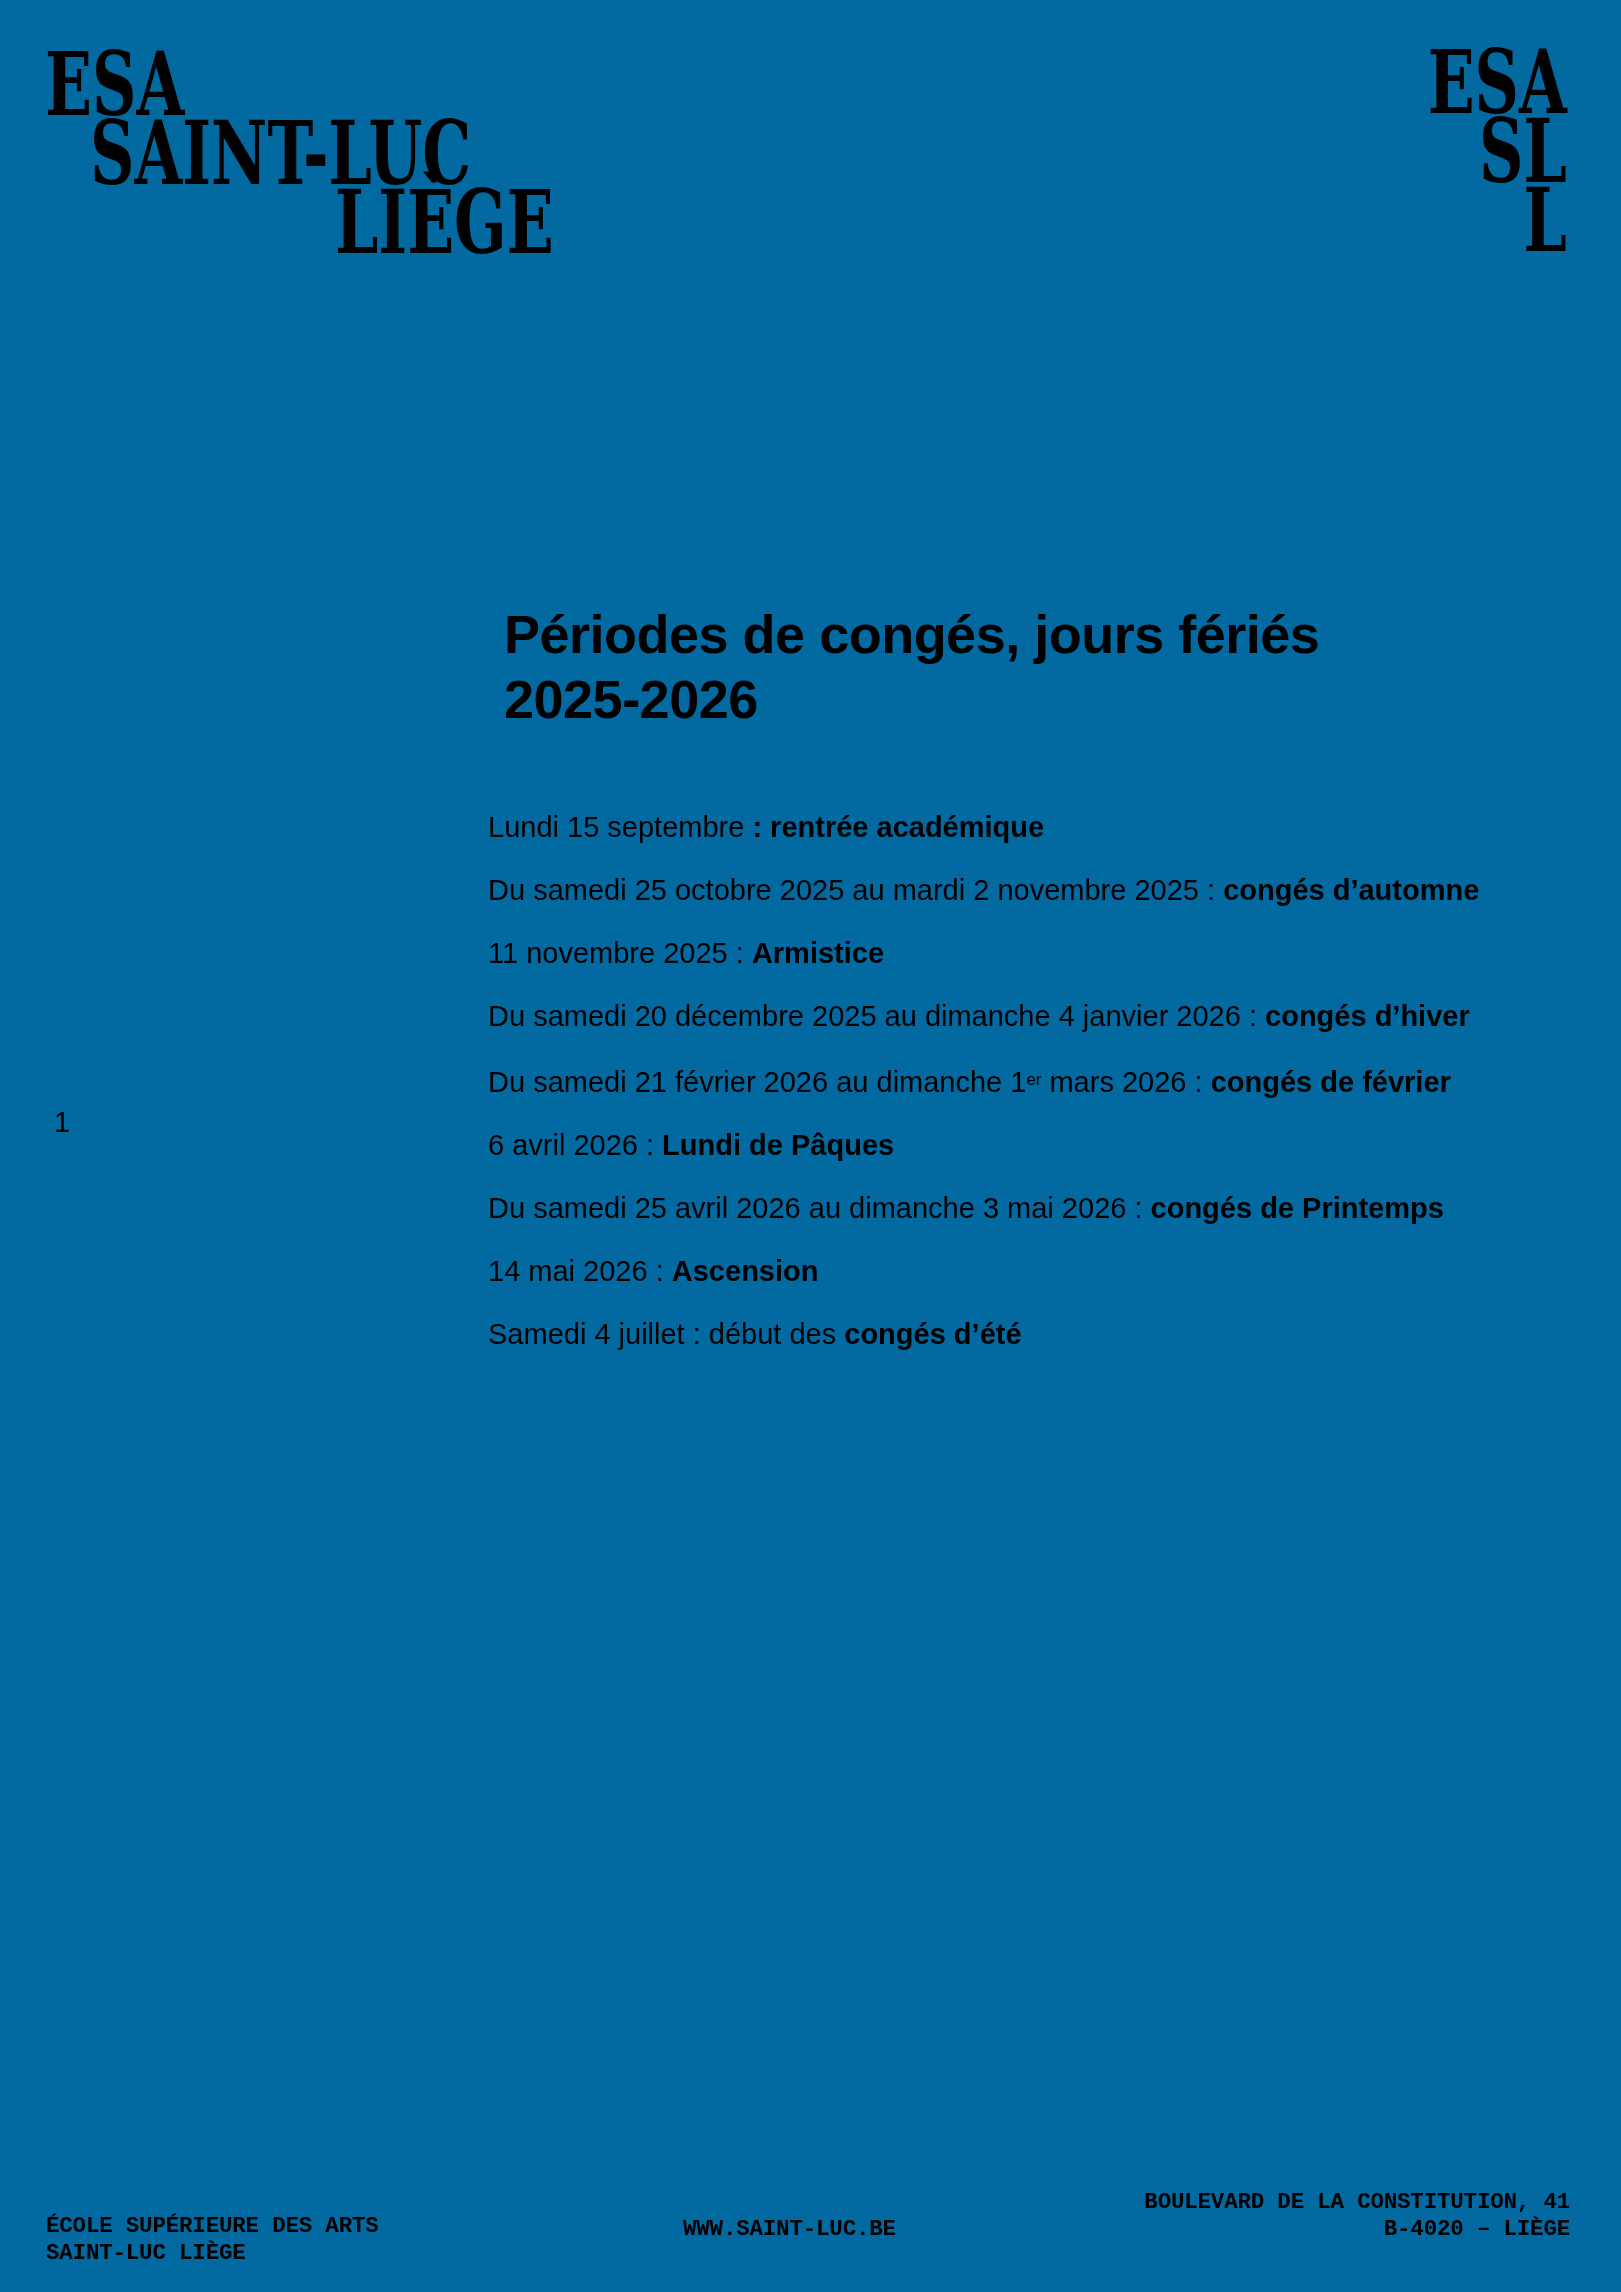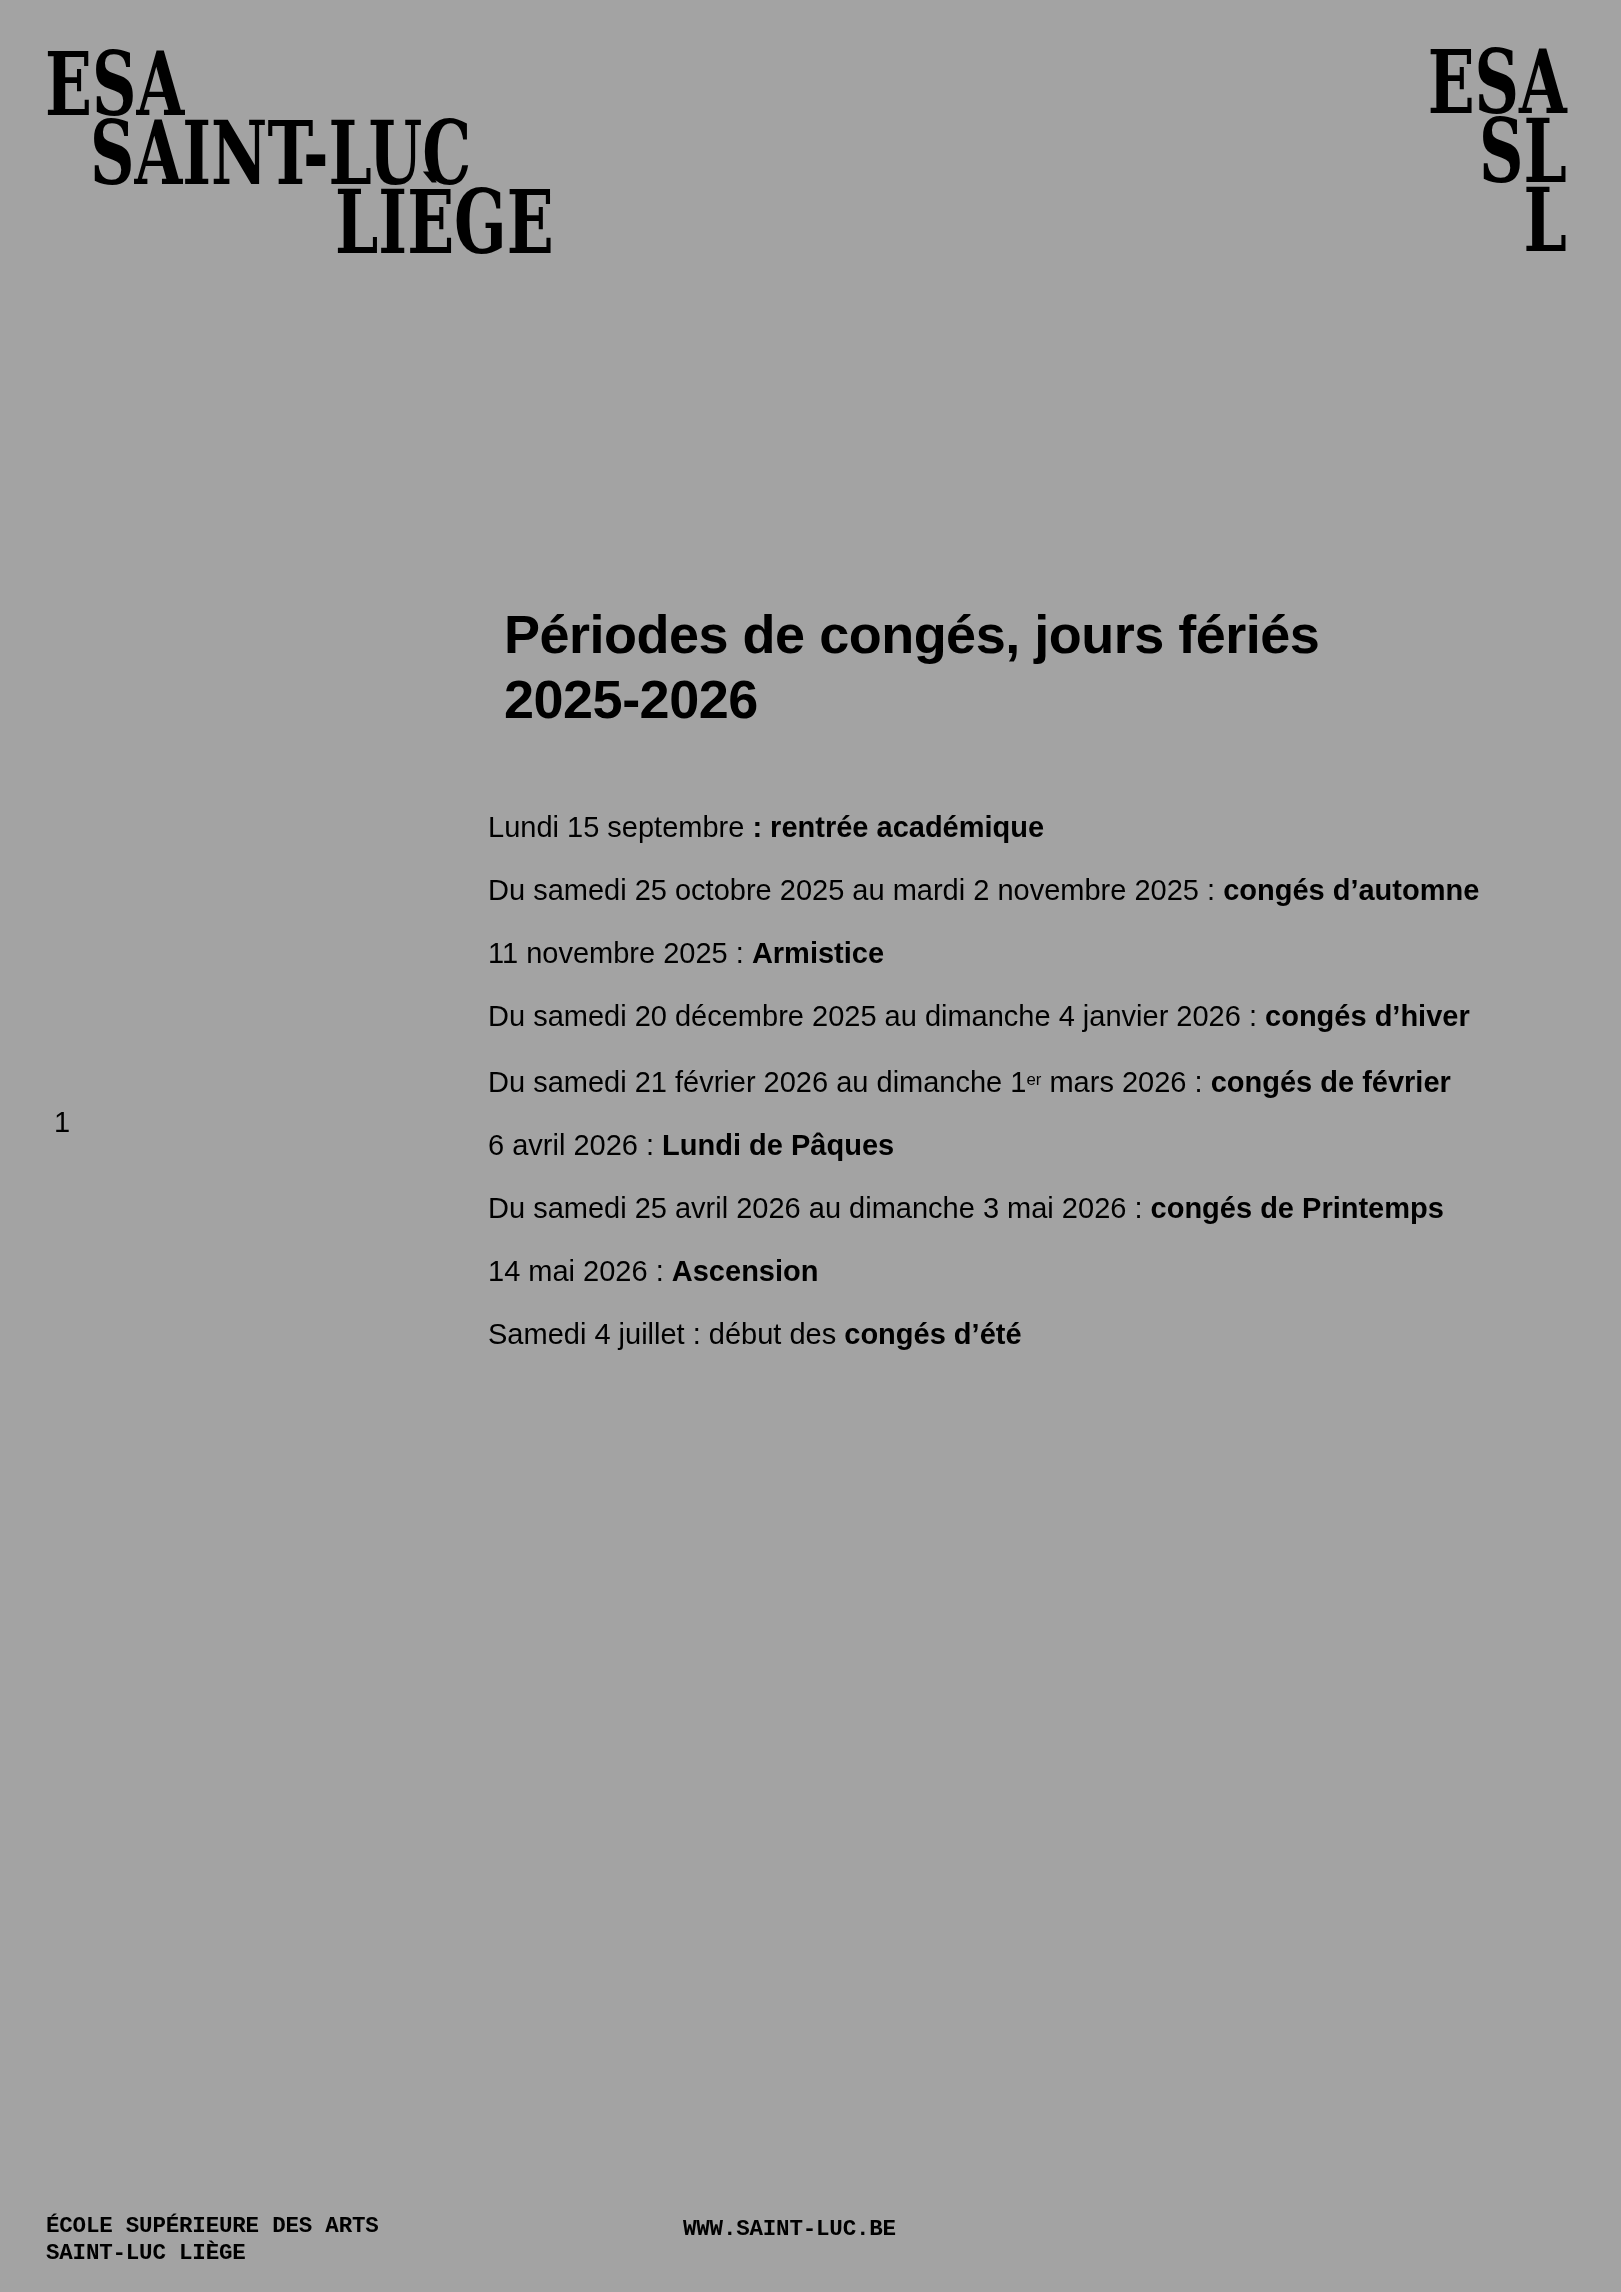--- a/index.html
+++ b/index.html
@@ -1,20 +1,20 @@
 <!DOCTYPE html>
 <html><head>
 <meta charset="utf-8">
 <style>
   html,body{margin:0;padding:0;background:#888;}
   .page{
     position:relative;
     width:1621px;height:2293px;
     margin:0 auto;
-    background:#a3a3a3;
+    background:#0369a1;
     color:#000;
     font-family:"Liberation Sans", sans-serif;
     overflow:hidden;
   }
   
   .logo-line{
     font-family:"DejaVu Serif", serif;
     font-weight:bold;
     font-size:88px;
     line-height:69px;
@@ -93,15 +93,19 @@
       <div class="line"><span>Du samedi 25 avril 2026 au dimanche 3 mai 2026 : </span><span class="b">congés de Printemps</span></div>
       <div class="line"><span>14 mai 2026 : </span><span class="b">Ascension</span></div>
       <div class="line"><span>Samedi 4 juillet : début des </span><span class="b">congés d’été</span></div>
     </div>
 
   <div class="footer-block footer-left">
     <div>ÉCOLE SUPÉRIEURE DES ARTS</div>
     <div>SAINT-LUC LIÈGE</div>
   </div>
   <div class="footer-block footer-center">WWW.SAINT-LUC.BE</div>
+  <div class="footer-block footer-right">
+    <div>BOULEVARD DE LA CONSTITUTION, 41</div>
+    <div>B-4020 – LIÈGE</div>
+  </div>
 
 </div>
 
 
 </body></html>

